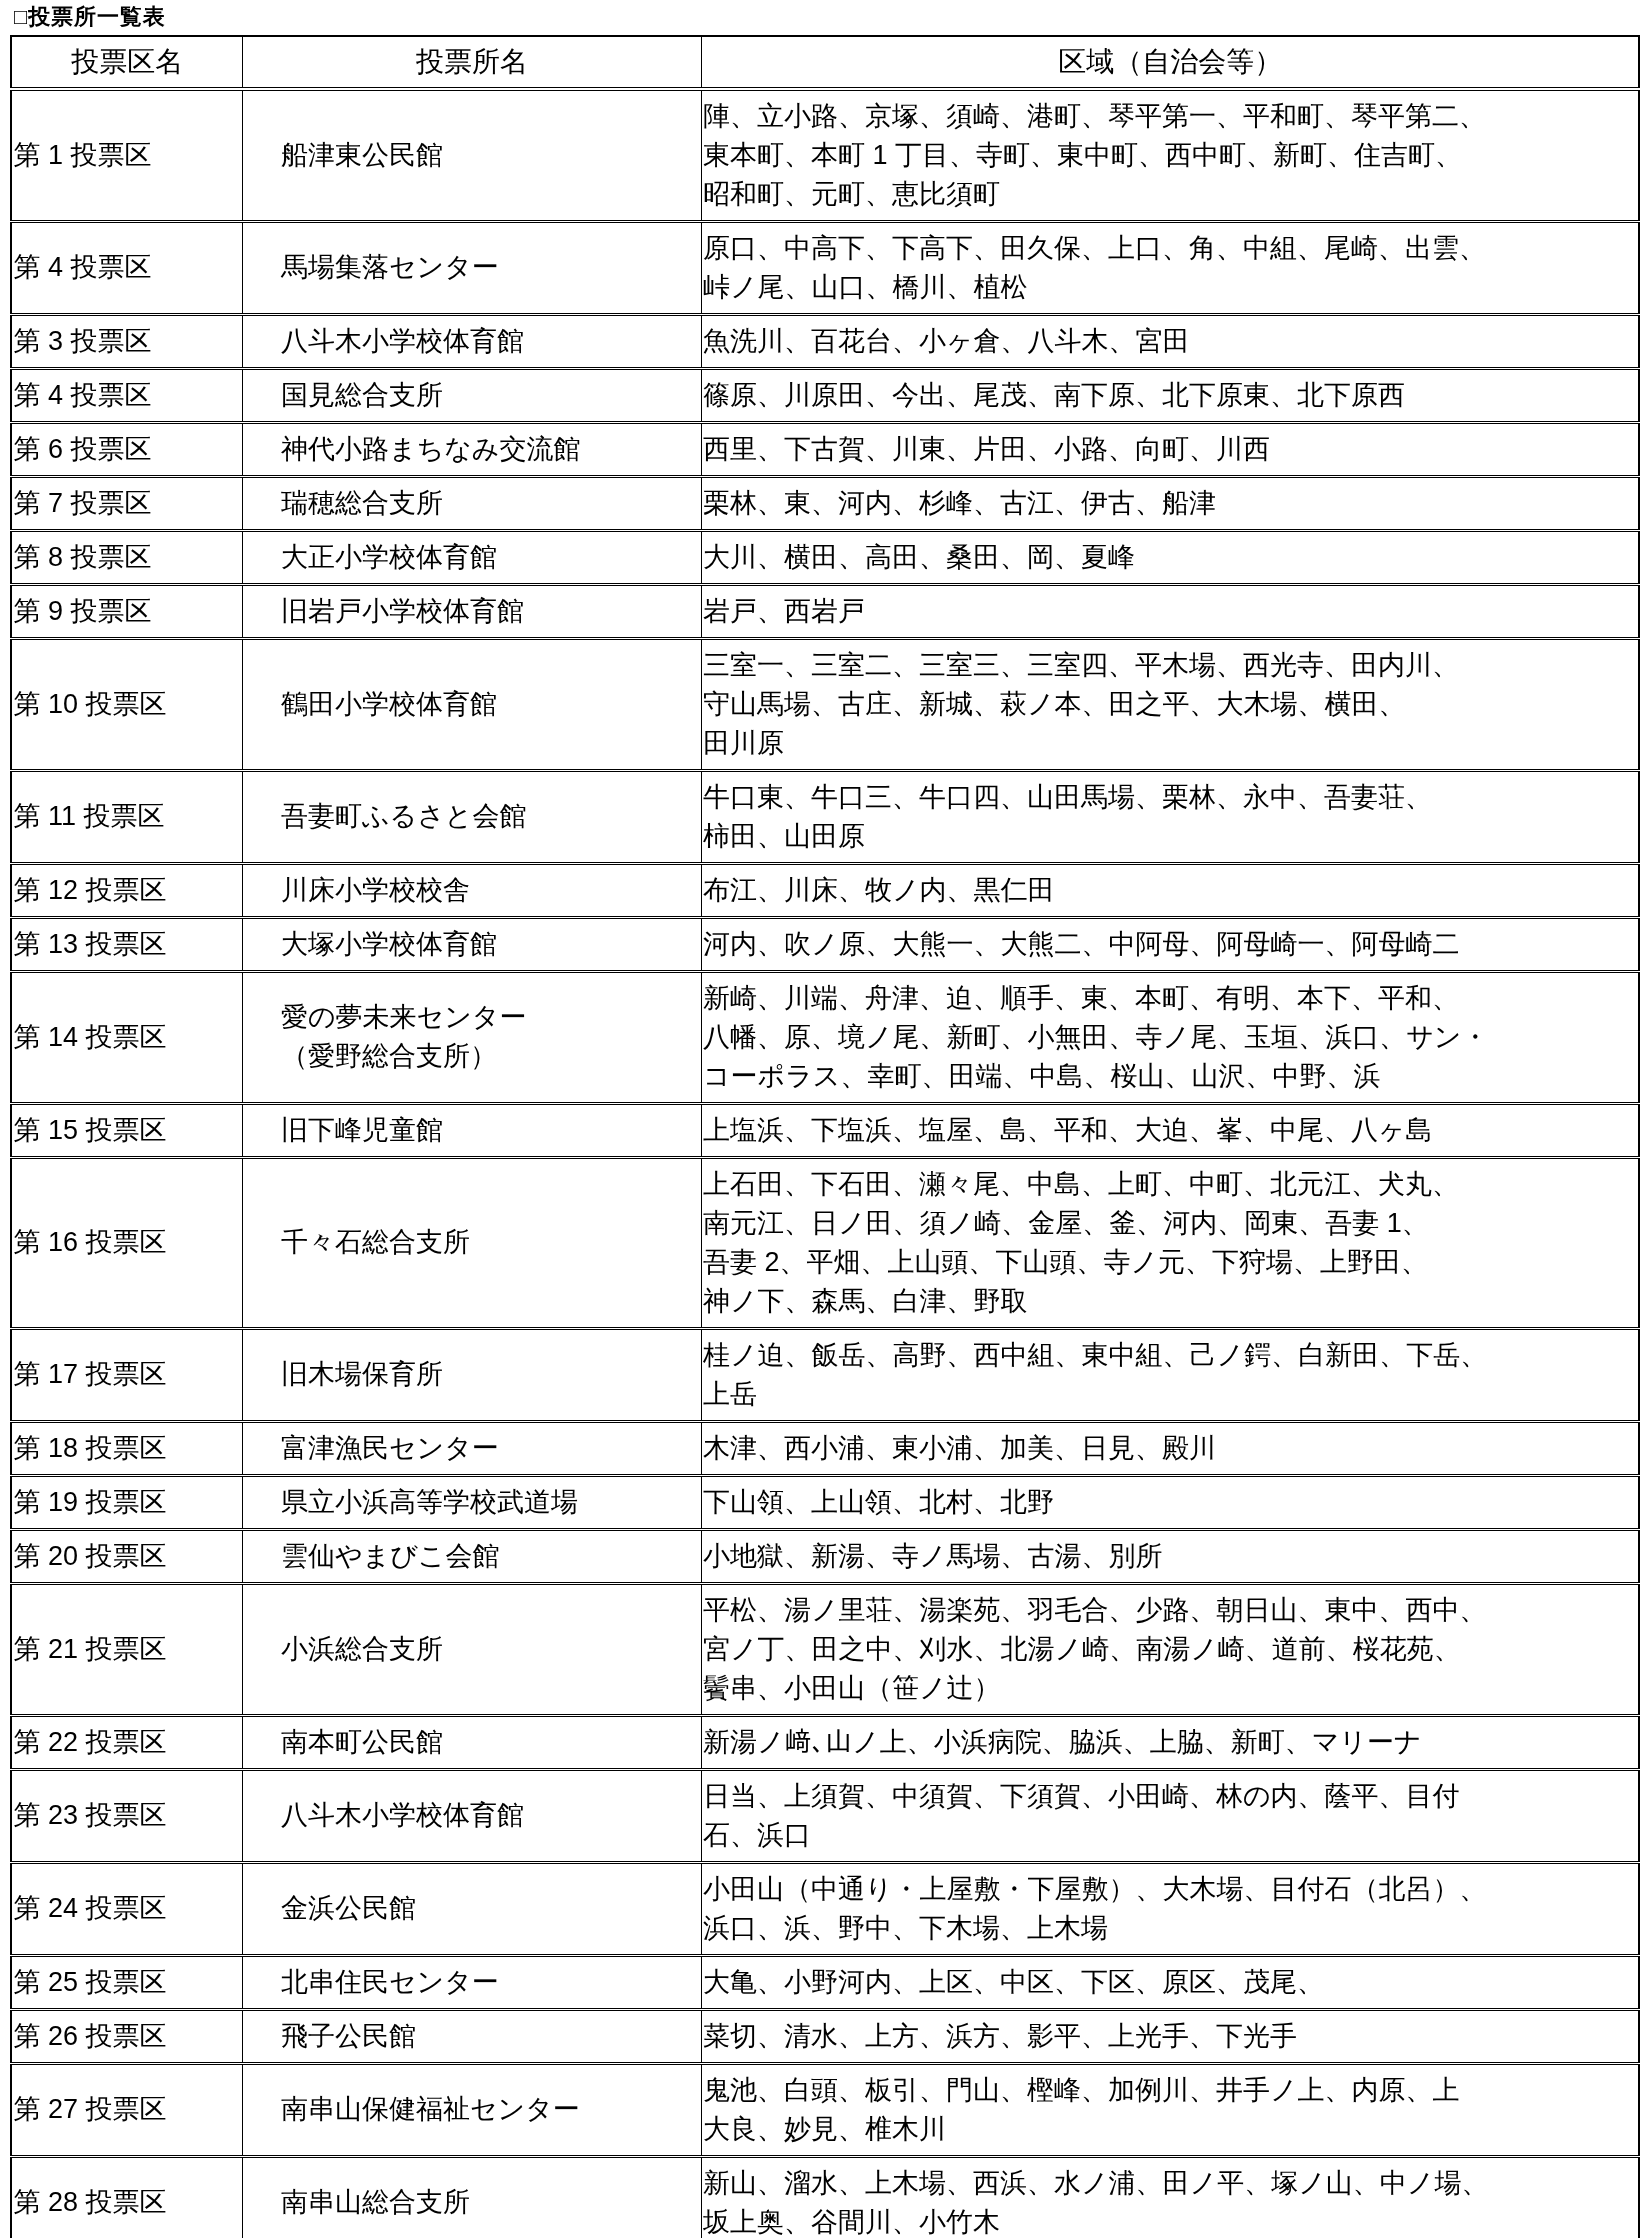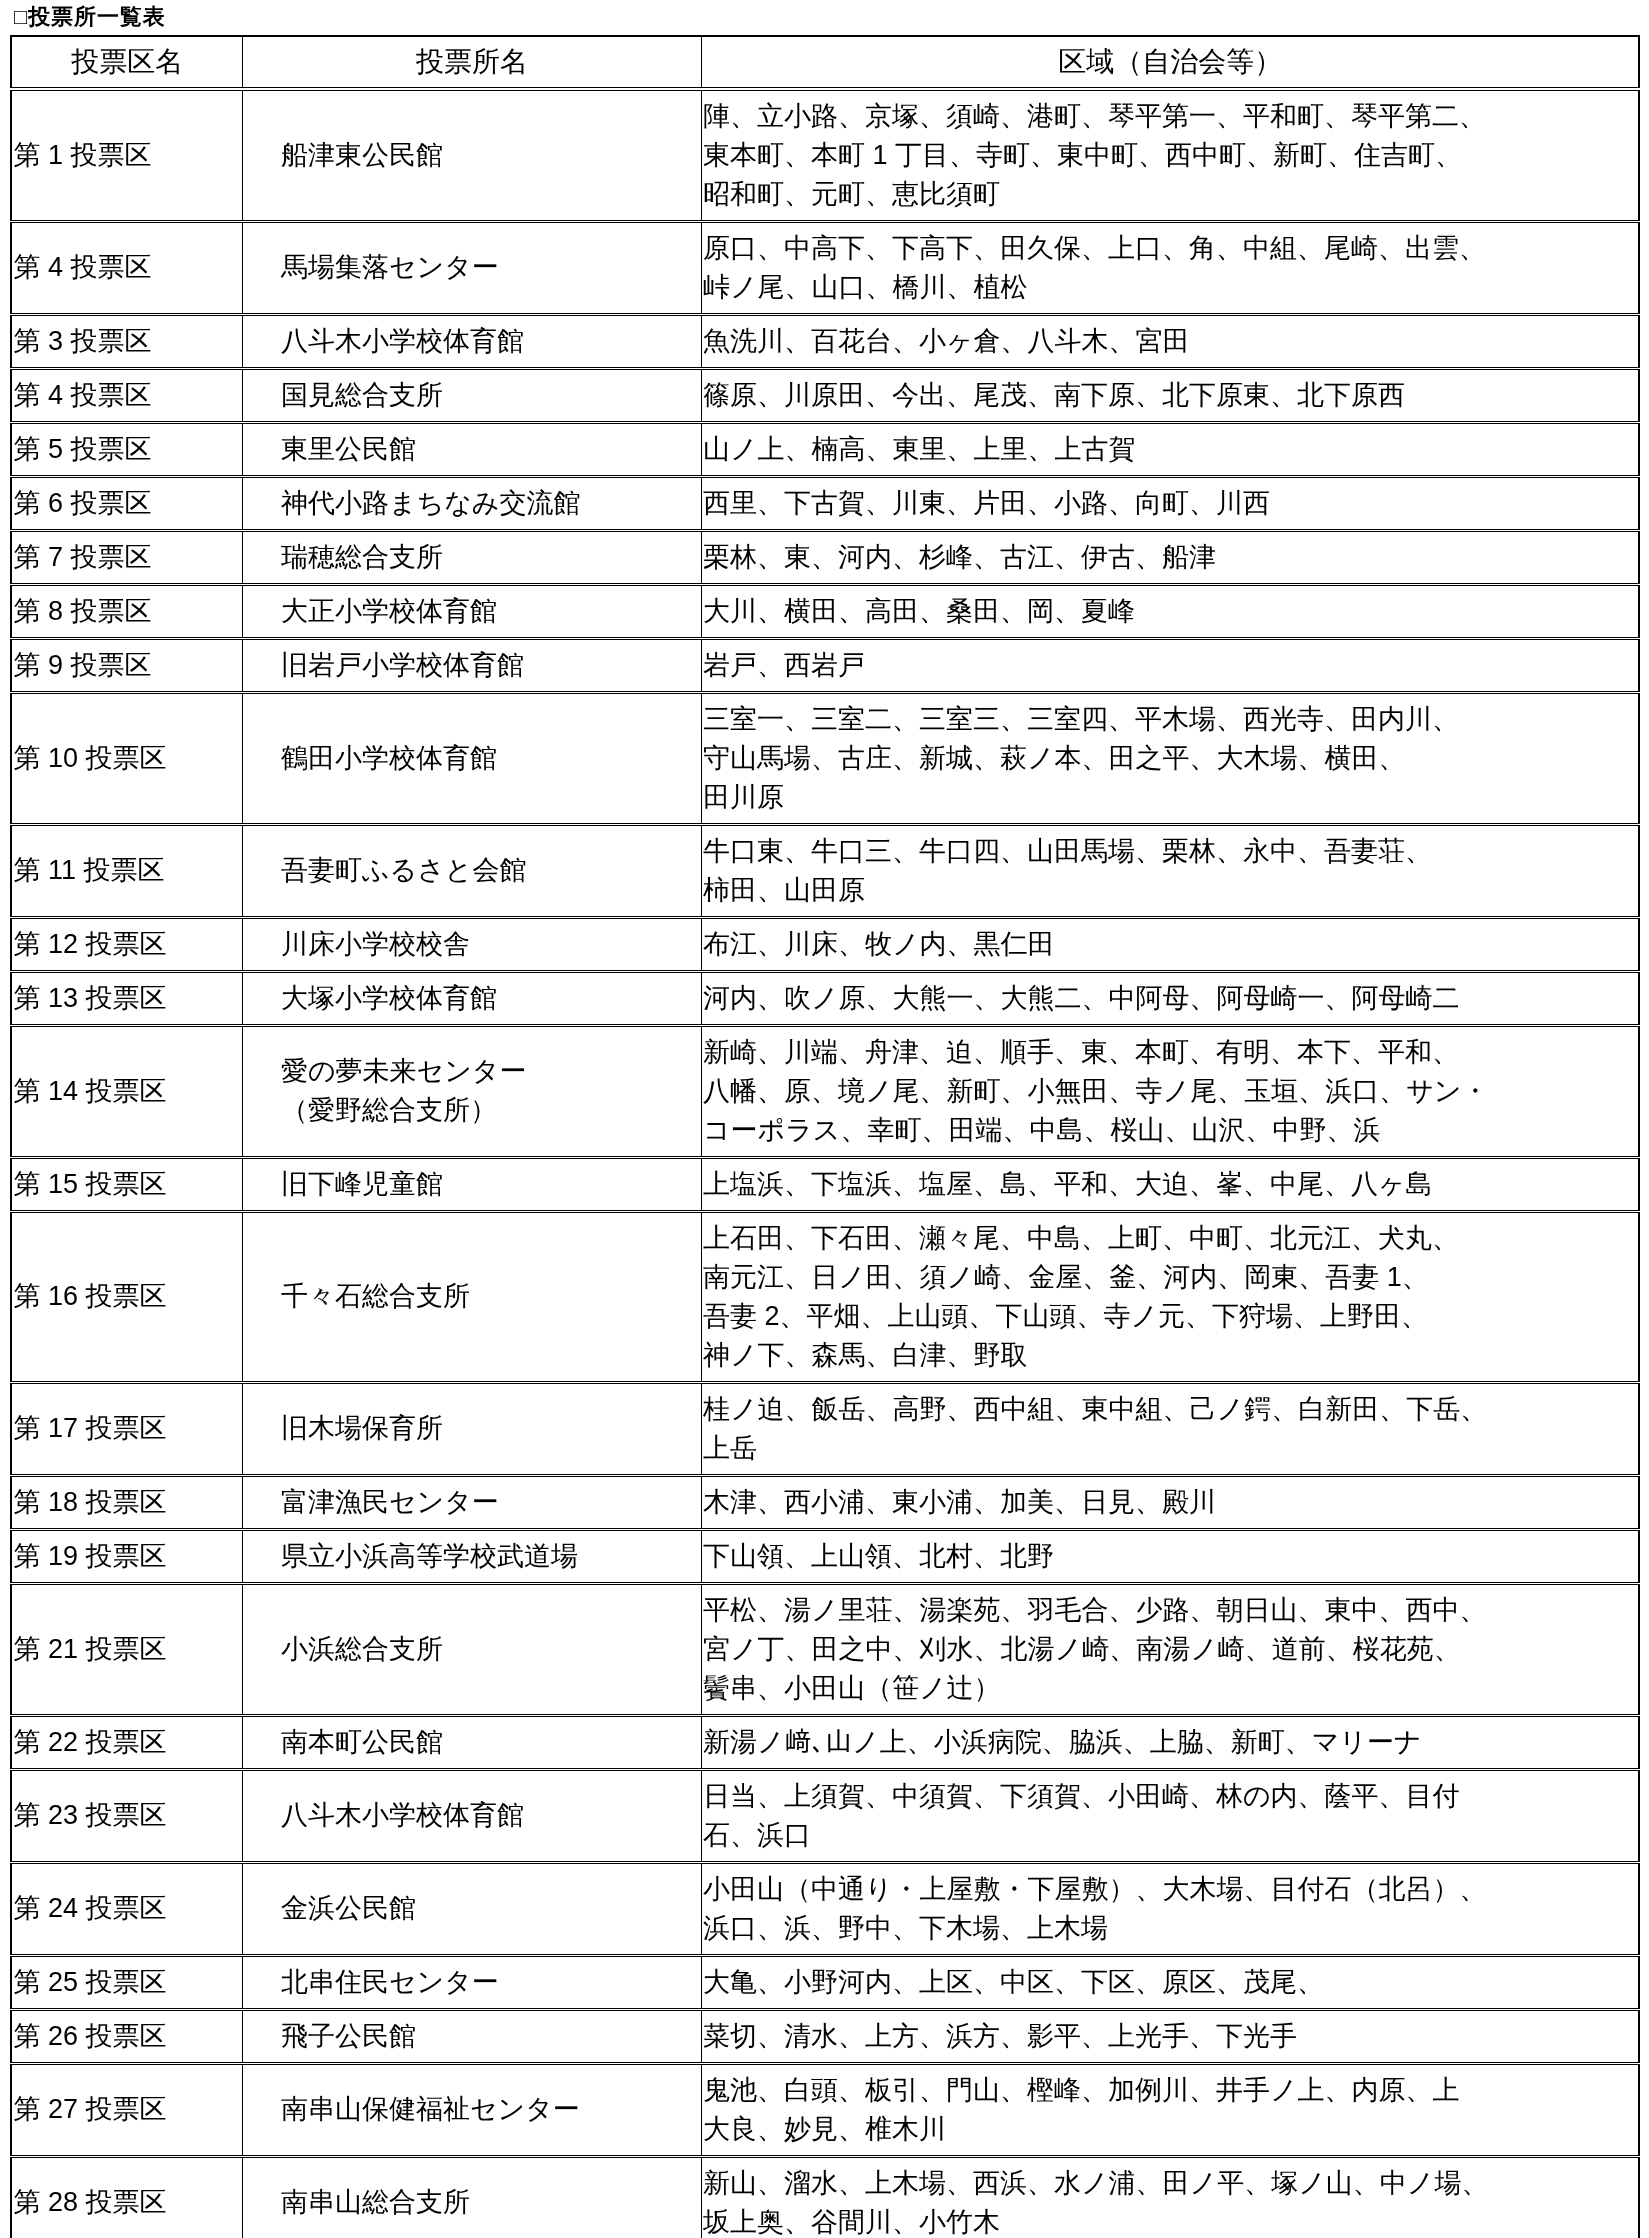--- a/index.html
+++ b/index.html
@@ -108,25 +108,20 @@
           <td class="col-district">第 3 投票区</td>
           <td class="col-station">八斗木小学校体育館</td>
           <td class="col-area">魚洗川、百花台、小ヶ倉、八斗木、宮田</td>
         </tr>
         <tr>
           <td class="col-district">第 4 投票区</td>
           <td class="col-station">国見総合支所</td>
           <td class="col-area">篠原、川原田、今出、尾茂、南下原、北下原東、北下原西</td>
         </tr>
         <tr>
-          <td class="col-district">第 5 投票区</td>
-          <td class="col-station">東里公民館</td>
-          <td class="col-area">山ノ上、楠高、東里、上里、上古賀</td>
-        </tr>
-        <tr>
           <td class="col-district">第 6 投票区</td>
           <td class="col-station">神代小路まちなみ交流館</td>
           <td class="col-area">西里、下古賀、川東、片田、小路、向町、川西</td>
         </tr>
         <tr>
           <td class="col-district">第 7 投票区</td>
           <td class="col-station">瑞穂総合支所</td>
           <td class="col-area">栗林、東、河内、杉峰、古江、伊古、船津</td>
         </tr>
         <tr>
@@ -193,20 +188,25 @@
           <td class="col-district">第 18 投票区</td>
           <td class="col-station">富津漁民センター</td>
           <td class="col-area">木津、西小浦、東小浦、加美、日見、殿川</td>
         </tr>
         <tr>
           <td class="col-district">第 19 投票区</td>
           <td class="col-station">県立小浜高等学校武道場</td>
           <td class="col-area">下山領、上山領、北村、北野</td>
         </tr>
         <tr>
+          <td class="col-district">第 20 投票区</td>
+          <td class="col-station">雲仙やまびこ会館</td>
+          <td class="col-area">小地獄、新湯、寺ノ馬場、古湯、別所</td>
+        </tr>
+        <tr>
           <td class="col-district">第 21 投票区</td>
           <td class="col-station">小浜総合支所</td>
           <td class="col-area">平松、湯ノ里荘、湯楽苑、羽毛合、少路、朝日山、東中、西中、
 宮ノ丁、田之中、刈水、北湯ノ崎、南湯ノ崎、道前、桜花苑、
 鬢串、小田山（笹ノ辻）</td>
         </tr>
         <tr>
           <td class="col-district">第 22 投票区</td>
           <td class="col-station">南本町公民館</td>
           <td class="col-area">新湯ノ﨑、山ノ上、小浜病院、脇浜、上脇、新町、マリーナ</td>

